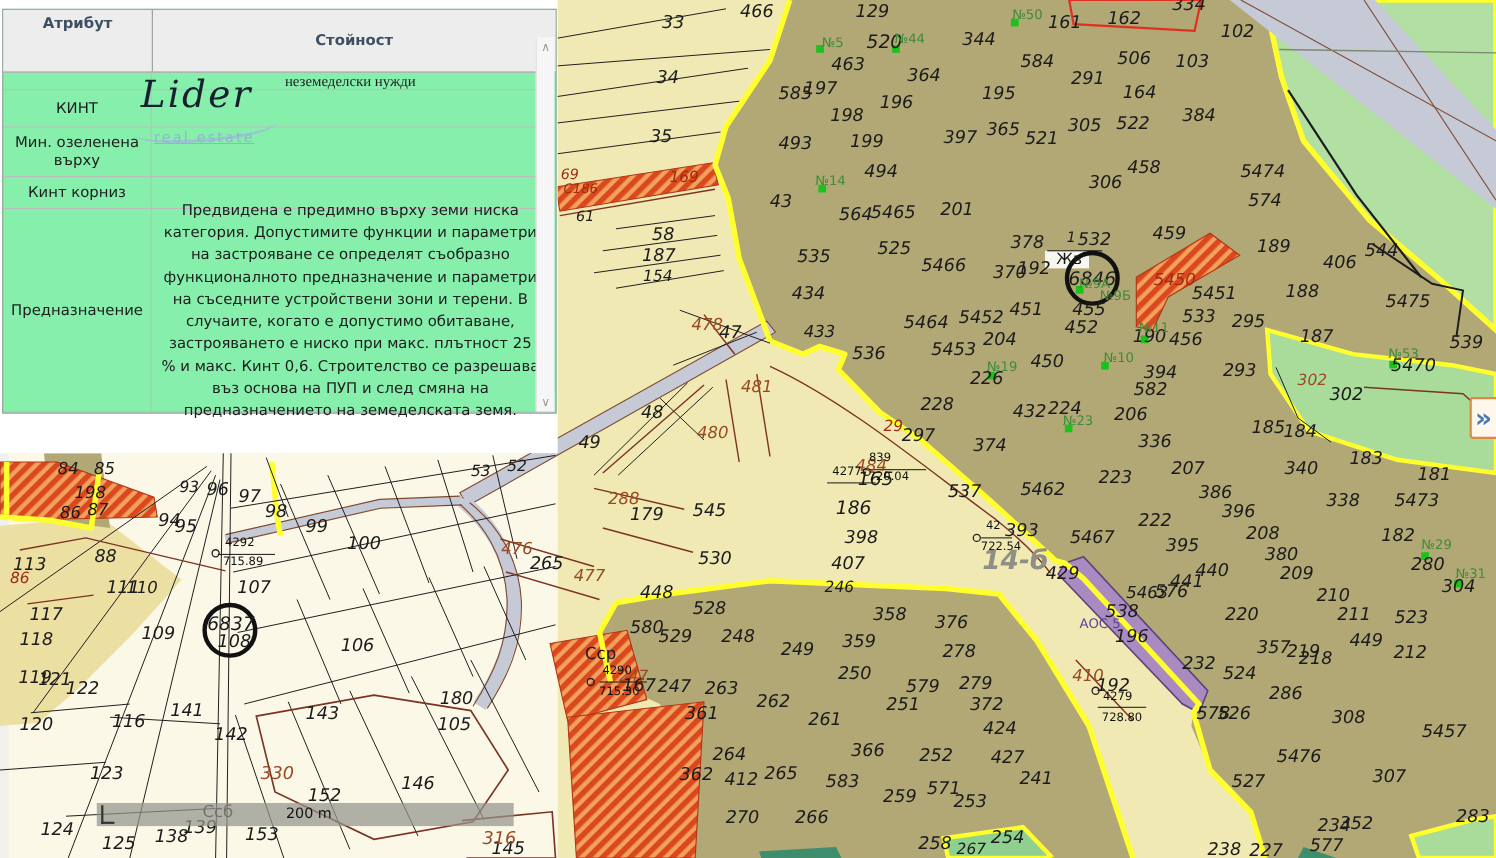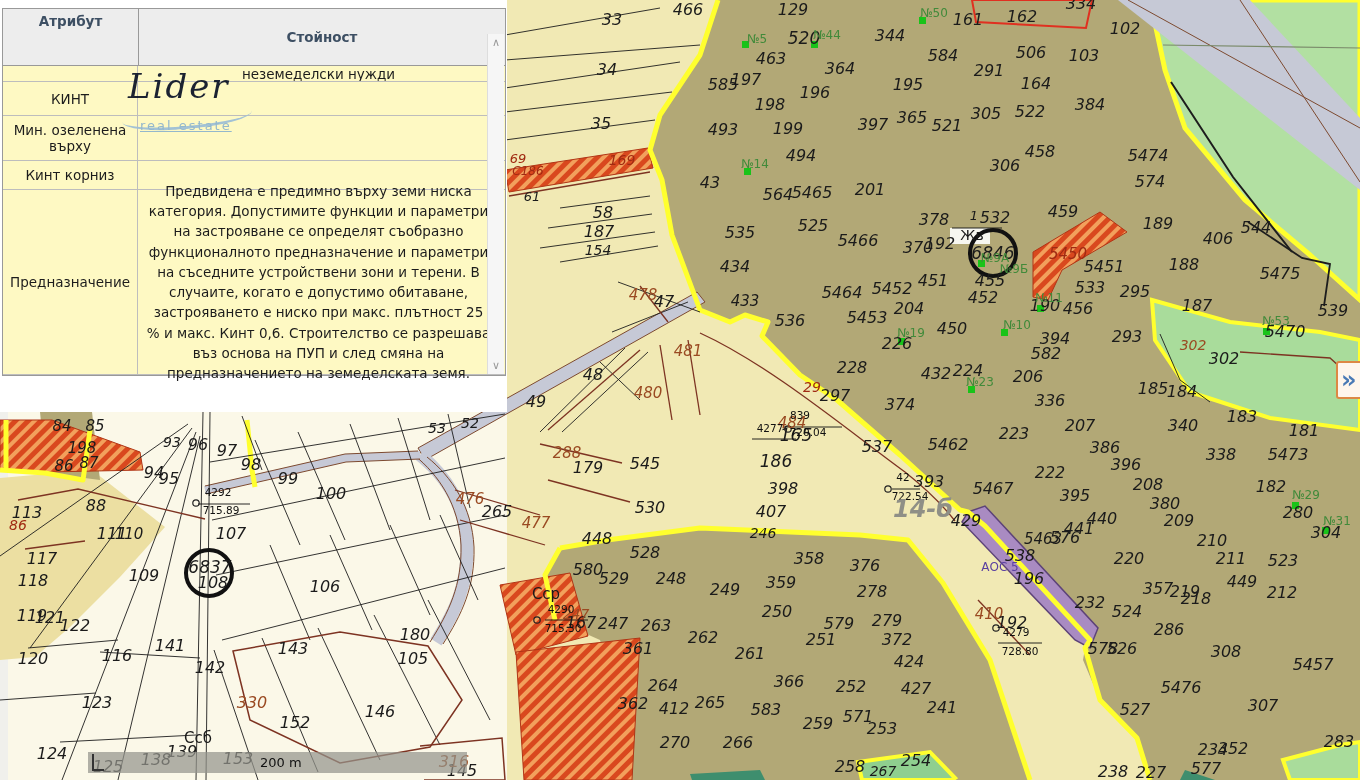--- a/index.html
+++ b/index.html
@@ -9,42 +9,42 @@
   .L-k{font:italic 16px "DejaVu Sans",sans-serif;fill:#1b1b1b;text-anchor:middle;}
   .L-b{font:italic 15px "DejaVu Sans",sans-serif;fill:#9a4a22;text-anchor:middle;}
   .L-r{font:italic 14px "DejaVu Sans",sans-serif;fill:#a02a12;text-anchor:middle;}
   .L-g{font:12px "DejaVu Sans",sans-serif;fill:#418a3a;text-anchor:middle;}
   .L-e{font:10.5px "DejaVu Sans",sans-serif;fill:#101010;text-anchor:middle;}
   .L-y{font:italic 700 24px "DejaVu Sans",sans-serif;fill:#8f8f86;text-anchor:middle;}
   .L-p{font:12px "DejaVu Sans",sans-serif;fill:#5a3fa0;text-anchor:middle;}
   .L-z{font:14px "DejaVu Sans",sans-serif;fill:#1a1a1a;text-anchor:middle;}
   
   #attr-panel{position:absolute;left:0;top:0;width:507px;height:412px;background:#fff;}
-  #attr-table{position:absolute;left:2px;top:8px;width:502px;border:1px solid #999;background:#fef9c3;font-size:13.5px;color:#1c1c1c;}
+  #attr-table{position:absolute;left:2px;top:8px;width:502px;border:1px solid #999;background:#86efac;font-size:13.5px;color:#1c1c1c;}
   .t-head{display:flex;background:#ededed;border-bottom:1px solid #999;font-weight:bold;color:#3d4f63;}
   .t-head .c1{width:135px;text-align:center;padding:4px 0;border-right:1px solid #999;}
   .t-head .c2{flex:1;text-align:center;padding:20px 0;}
   .t-body{position:relative;}
   .t-row{display:flex;border-bottom:1px solid #bdbdbd;}
   .t-row .c1{width:135px;border-right:1px solid #bdbdbd;display:flex;align-items:center;justify-content:center;text-align:center;padding:2px 4px;box-sizing:border-box;}
   .t-row .c2{flex:1;display:flex;align-items:center;justify-content:center;text-align:center;padding:2px 14px 2px 8px;box-sizing:border-box;line-height:1.5;}
   .rowclip{height:15px;overflow:hidden;}
-  .rowclip .c2{align-items:flex-start;margin-top:-4px;}
+  .rowclip .c2{align-items:flex-start;margin-top:-4px;font-family:Liberation Serif, serif;}
   .r1{height:44px;} .r2{height:33px;} .r3{height:44px;} .r4{height:28px;} .r5{height:184px;} .r6{height:27px;border-bottom:none;}
   
   #tbl-scroll{position:absolute;right:1px;top:25px;width:16px;bottom:1px;background:#f6f6f6;border-left:1px solid #ddd;}
   .sb-btn{position:absolute;left:0;width:16px;height:17px;color:#999;font-size:11px;text-align:center;line-height:17px;background:#f6f6f6;cursor:pointer;}
   .sb-up{top:0;} .sb-down{bottom:0;}
   
   #brandmark{position:absolute;left:128px;top:66px;width:150px;height:80px;pointer-events:none;opacity:.95;}
   #brandmark .brand{font:italic 34px "DejaVu Serif",serif;color:#0f172a;letter-spacing:2px;}
   #brandmark .swoosh{position:absolute;left:-6px;top:38px;width:130px;height:22px;border-bottom:3px solid #9fc0d6;border-radius:50%;transform:rotate(-5deg);}
   #brandmark .tagline{position:absolute;left:12px;top:52px;font:13px "DejaVu Sans",sans-serif;color:#8fb5cd;letter-spacing:2px;text-decoration:underline;}
   
-  #scale-bar{position:absolute;left:88px;top:752px;width:379px;height:21px;background:rgba(148,148,140,.72);color:#111;font-size:13px;}
+  #scale-bar{position:absolute;left:88px;top:730px;width:379px;height:21px;background:rgba(148,148,140,.72);color:#111;font-size:13px;}
   #scale-bar .tick{position:absolute;left:4px;top:2px;width:10px;height:15px;border-left:2px solid #333;border-bottom:2px solid #333;}
   #scale-bar .sl{position:absolute;left:172px;top:3px;}
   #expand-btn{position:absolute;left:1336px;top:361px;width:30px;height:38px;background:#fff6ec;border:2px solid #dd8844;border-radius:3px;color:#4a7ab5;font:bold 24px "DejaVu Sans",sans-serif;text-align:left;line-height:34px;padding-left:3px;box-sizing:border-box;cursor:pointer;}
 </style>
 </head>
 <body>
 
 <div id="stage">
 
   <svg id="map-svg" viewBox="0 0 1360 780">

